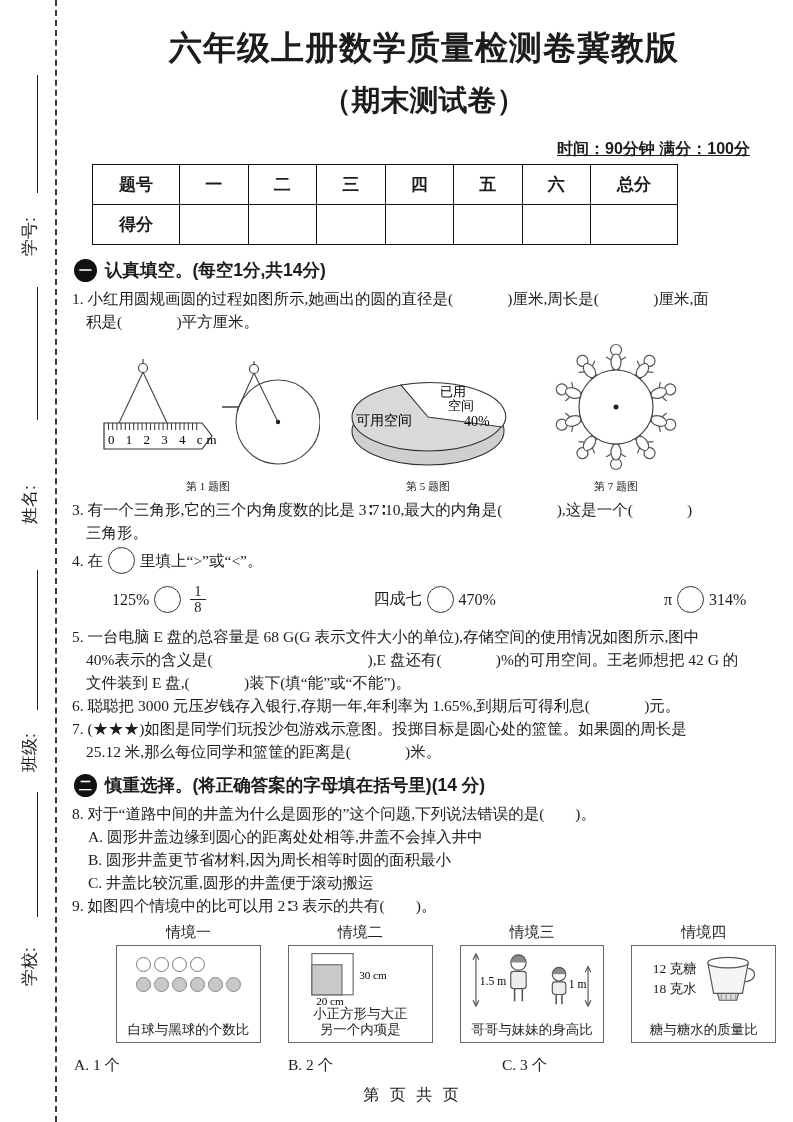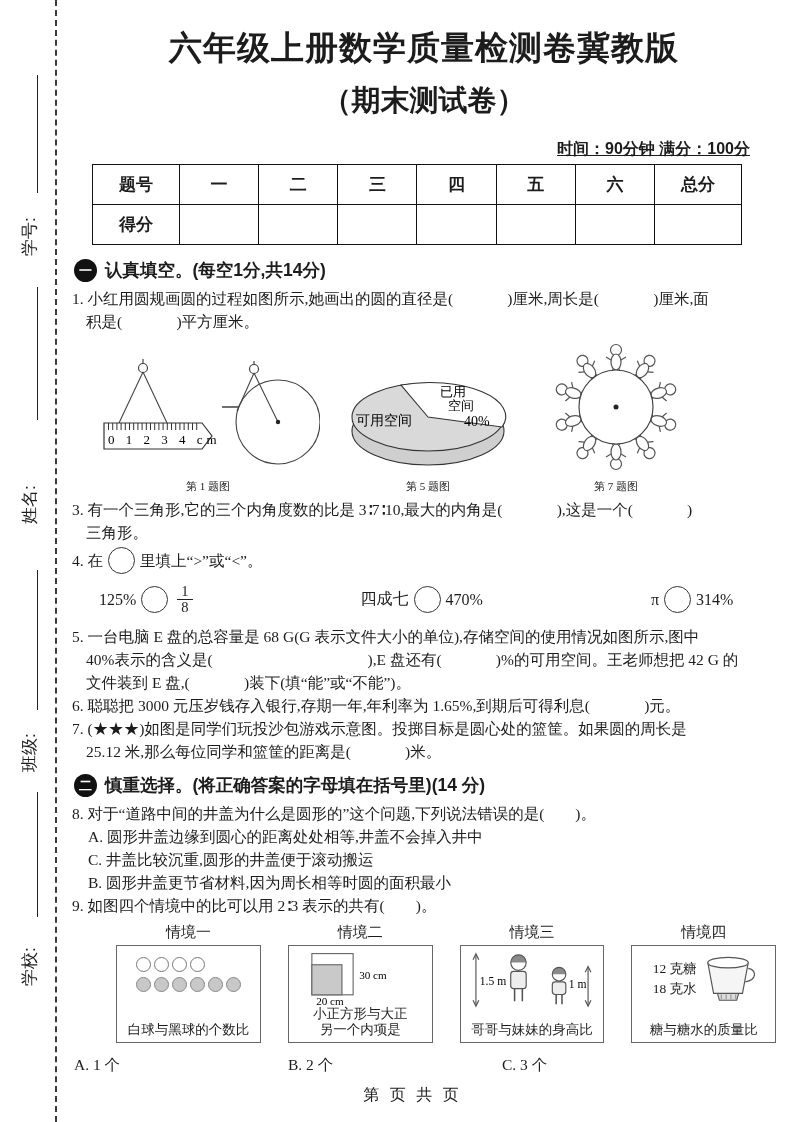--- a/index.html
+++ b/index.html
@@ -12,21 +12,21 @@
   .v-label{position:absolute;left:18px;transform:rotate(-90deg);transform-origin:0 0;
         white-space:nowrap;font-size:17px;font-family:"Liberation Sans",sans-serif;}
   
   .main{position:absolute;left:72px;top:0;width:704px;}
   .title{font-family:"Liberation Sans",sans-serif;font-weight:bold;font-size:33px;
         text-align:center;margin:26px 0 0;letter-spacing:1px;}
   .subtitle{font-family:"Liberation Sans",sans-serif;font-weight:bold;font-size:29px;
         text-align:center;margin:10px 0 0;}
   .meta{font-family:"Liberation Sans",sans-serif;font-weight:bold;font-size:16px;
         text-align:right;margin:18px 26px 4px 0;text-decoration:underline;}
-  table.score{border-collapse:collapse;width:650px;margin:2px 1px 0 20px;}
+  table.score{border-collapse:collapse;width:586px;margin:2px 1px 0 20px;}
   table.score td{border:1.6px solid #111;height:37px;text-align:center;
         font-family:"Liberation Sans",sans-serif;font-weight:bold;font-size:17px;}
   table.score td.first{width:84px;}
   table.score td.last{width:84px;}
   .sec-head{display:flex;align-items:center;gap:8px;margin:13px 0 5px 2px;
         font-family:"Liberation Sans",sans-serif;font-weight:bold;font-size:17.5px;}
   .sec-icon{width:23px;height:23px;min-width:23px;background:#111;color:#fff;border-radius:50%;
         display:flex;align-items:center;justify-content:center;font-size:13px;line-height:1;}
   .q{font-size:15.5px;line-height:23px;white-space:pre-wrap;}
   .indent{padding-left:14px;}
@@ -173,21 +173,21 @@
         <div class="cap">第 7 题图</div>
       </div>
     </div>
 
     <div class="q">3. 有一个三角形,它的三个内角度数的比是 3∶7∶10,最大的内角是(              ),这是一个(              )</div>
     <div class="q indent">三角形。</div>
 
     <div class="q" style="margin-top:3px;"><span>4. 在</span><span class="circle-inline"></span><span>里填上“&gt;”或“&lt;”。</span></div>
 
     <div class="cmp-row">
-      <div class="cmp-item" style="margin-left:5px;">
+      <div class="cmp-item" style="margin-left:18px;">
         <span>125%</span>
         <span class="circle-inline"></span>
         <span class="frac">
           <span class="num">1</span>
           <span class="den">8</span>
         </span>
       </div>
       <div class="cmp-item" style="margin-left:168px;">
         <span>四成七</span>
         <span class="circle-inline"></span>
@@ -207,22 +207,22 @@
     <div class="q">7. (★★★)如图是同学们玩投沙包游戏示意图。投掷目标是圆心处的篮筐。如果圆的周长是</div>
     <div class="q indent">25.12 米,那么每位同学和篮筐的距离是(              )米。</div>
 
     <div class="sec-head" style="margin-top:10px;">
       <span class="sec-icon">二</span>
       <span>慎重选择。(将正确答案的字母填在括号里)(14 分)</span>
     </div>
 
     <div class="q">8. 对于“道路中间的井盖为什么是圆形的”这个问题,下列说法错误的是(        )。</div>
     <div class="q opt-line">A. 圆形井盖边缘到圆心的距离处处相等,井盖不会掉入井中</div>
+    <div class="q opt-line">B. 圆形井盖更节省材料,因为周长相等时圆的面积最小</div>
     <div class="q opt-line">C. 井盖比较沉重,圆形的井盖便于滚动搬运</div>
-    <div class="q opt-line">B. 圆形井盖更节省材料,因为周长相等时圆的面积最小</div>
 
     <div class="q">9. 如图四个情境中的比可以用 2∶3 表示的共有(        )。</div>
 
     <div class="scen-row">
 
       <div class="scen">
         <div class="scen-title">情境一</div>
         <div class="scen-box">
           <div class="balls">
             <div class="balls-row">

